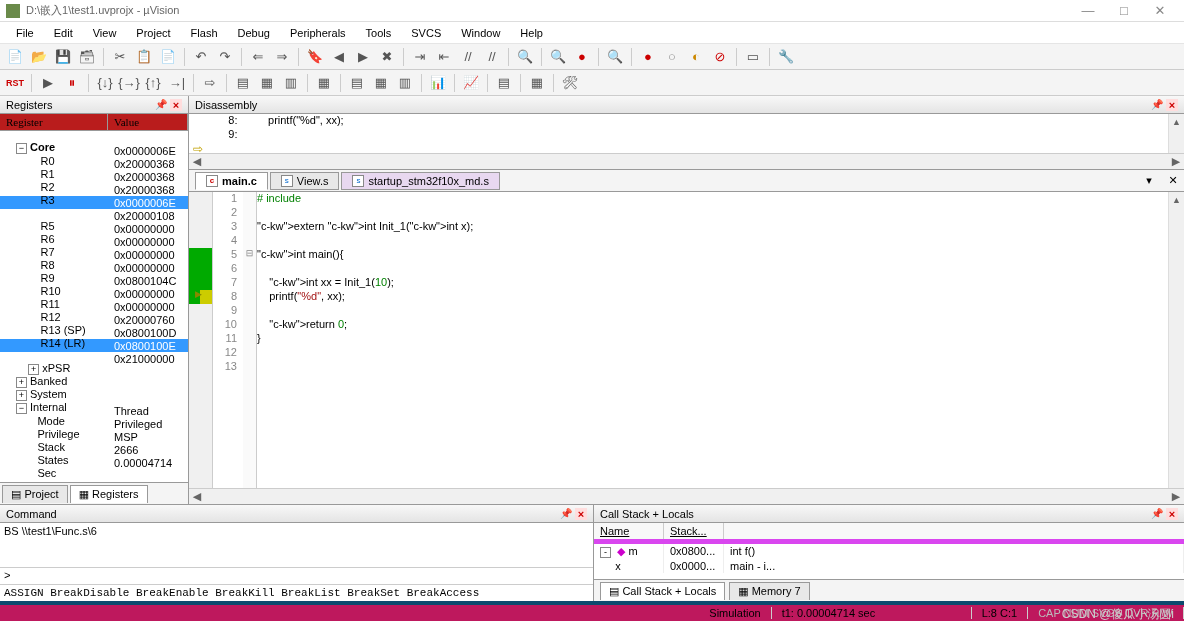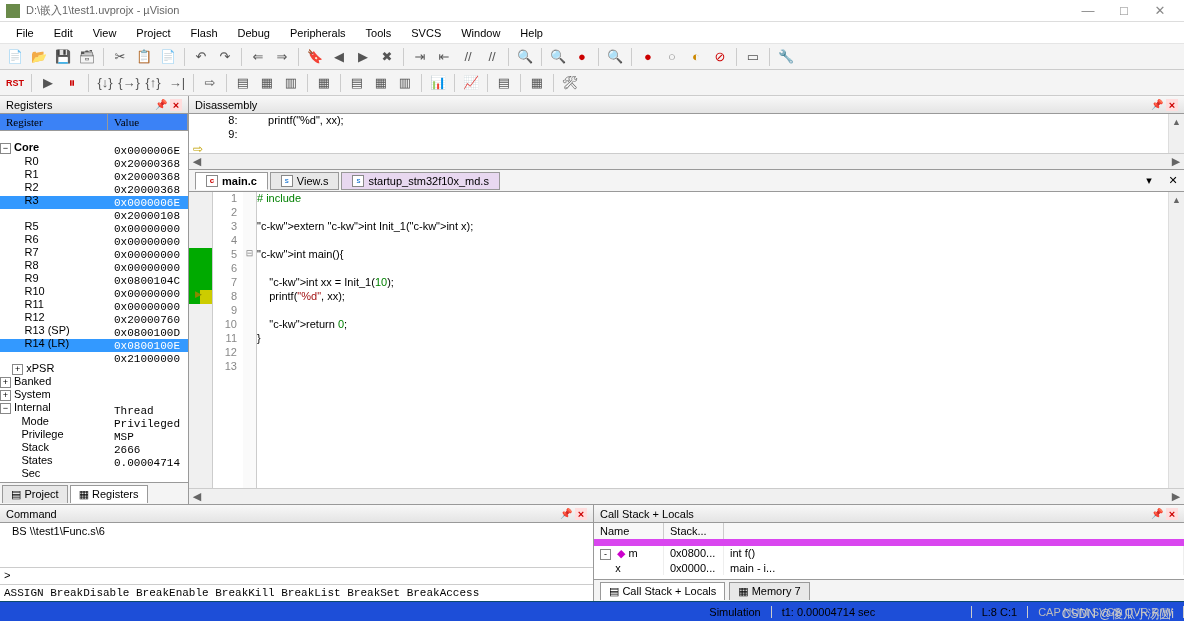--- a/index.html
+++ b/index.html
@@ -12,27 +12,27 @@
 .menu-item { padding:2px 8px; cursor:pointer; }
 .toolbar { height:26px; background:#f4f4f4; border-bottom:1px solid #ccc; display:flex; align-items:center; padding:0 4px; gap:2px; }
 .tbtn { width:22px; height:22px; display:flex; align-items:center; justify-content:center; cursor:pointer; border:1px solid transparent; }
 .tsep { width:1px; height:18px; background:#ccc; margin:0 3px; }
 .ticon { font-size:13px; color:#555; }
 .main-area { display:flex; height:408px; }
 .left-panel { width:189px; border-right:1px solid #999; display:flex; flex-direction:column; }
 .panel-header { height:18px; background:linear-gradient(#f8f8f8,#e4e4e4); border-bottom:1px solid #999; padding:2px 6px; font-size:11px; display:flex; align-items:center; }
 .panel-header .spacer { flex:1; }
 .reg-grid { flex:1; overflow:auto; font-family:"Courier New",monospace; }
-.reg-header { display:flex; background:#3b82f6; border-bottom:1px solid #999; }
+.reg-header { display:flex; background:#b91c1c; border-bottom:1px solid #999; }
 .reg-header div { padding:2px 6px; border-right:1px solid #999; font-family:"Segoe UI"; }
 .reg-col1 { width:108px; }
 .reg-col2 { flex:1; }
 .reg-row { display:flex; height:13px; align-items:center; }
-.reg-row .name { width:108px; padding-left:0; white-space:nowrap;margin-top:20px; }
-.reg-row .val { flex:1; padding-left:6px;font-family:Liberation Mono, monospace; }
+.reg-row .name { width:108px; padding-left:16px; white-space:nowrap;margin-top:20px; }
+.reg-row .val { flex:1; padding-left:6px; }
 .reg-row.sel { background:#3399ff; color:#fff; }
 .reg-exp { width:11px; height:11px; border:1px solid #888; display:inline-flex; align-items:center; justify-content:center; font-size:9px; margin-right:3px; background:#fff; color:#000; }
 .bold { font-weight:bold; }
 .left-tabs { height:22px; border-top:1px solid #999; display:flex; align-items:center; background:#f4f4f4; }
 .left-tab { padding:2px 8px; border:1px solid #999; border-bottom:none; margin-left:2px; background:#fff; cursor:pointer; display:flex; align-items:center; gap:3px; }
 .left-tab.inactive { background:#e8e8e8; }
 .right-panel { flex:1; display:flex; flex-direction:column; }
 .disasm { height:74px; display:flex; flex-direction:column; border-bottom:1px solid #999; }
 .disasm-body { flex:1; font-family:"Courier New",monospace; font-size:12px; overflow:hidden; position:relative; background:#fff; }
 .disasm-line { white-space:pre; padding-left:24px; height:14px; }
@@ -56,34 +56,34 @@
 .marker.yellow::after { content:"▶"; position:absolute; left:6px; top:-1px; color:#880; font-size:9px; }
 .lineno-col { width:30px; text-align:right; color:#888; padding-right:6px; background:#fff; }
 .lineno { height:14px; }
 .code-col { flex:1; }
 .code-line { height:14px; white-space:pre; }
 .c-str { color:#a31515; }
 .c-num { color:#008000; }
 .c-pp { color:#008000; }
 .bottom-area { display:flex; height:97px; border-top:1px solid #999; }
 .cmd-panel { width:594px; border-right:1px solid #999; display:flex; flex-direction:column; }
-.cmd-body { flex:1; font-family:"Courier New",monospace; padding:2px 12px; overflow:auto; }
+.cmd-body { flex:1; font-family:"Courier New",monospace; padding:2px 4px; overflow:auto; }
 .cmd-input-row { display:flex; border-top:1px solid #ccc; }
 .cmd-prompt { padding:2px 4px; font-family:"Courier New",monospace; }
 .cmd-input { flex:1; border:none; outline:none; font-family:"Courier New",monospace; padding:2px; }
 .cmd-hints { border-top:1px solid #ccc; padding:2px 4px; font-family:Liberation Mono, monospace; color:#000; white-space:nowrap; overflow:hidden; }
 .stack-panel { flex:1; display:flex; flex-direction:column; }
 .stack-grid { flex:1; overflow:auto; }
-.stack-head { display:flex; background:#f8f8f8; border-bottom:7px solid #d946ef; }
+.stack-head { display:flex; background:#f8f8f8; border-bottom:5px solid #d946ef;text-decoration:underline; }
 .stack-head div { padding:2px 6px; border-right:1px solid #ccc; }
 .sc1{width:70px}.sc2{width:60px}.sc3{flex:1}
 .stack-row { display:flex; }
 .stack-row div { padding:1px 6px; border-right:1px solid #eee; white-space:nowrap; overflow:hidden; }
 .stack-tabs { height:22px; border-top:1px solid #999; display:flex; align-items:center; background:#f4f4f4; padding-left:4px; gap:2px; }
-.status-bar { height:20px; border-top:1px solid #0c4a6e; display:flex; align-items:center; background:#1d4ed8; font-size:11px; }
+.status-bar { height:20px; border-top:4px solid #0c4a6e; display:flex; align-items:center; background:#be185d; font-size:11px; }
 .status-cell { padding:0 10px; border-right:1px solid #ccc; }
 .pin { color:#666; font-size:10px; cursor:pointer; margin-left:4px; }
 .close-x { color:#c00; font-weight:bold; font-size:11px; cursor:pointer; margin-left:2px; background:#fdd; width:12px; height:12px; display:inline-flex; align-items:center; justify-content:center; }
 .watermark { position:absolute; right:10px; bottom:6px; color:#ccc; font-size:12px; }
 .vscroll { position:absolute; right:0; top:0; bottom:0; width:16px; background:#f0f0f0; border-left:1px solid #ddd; }
 .vscroll .arr { height:16px; text-align:center; color:#666; cursor:pointer; font-size:9px; line-height:16px; }
 </style>
 </head>
 <body>
 

